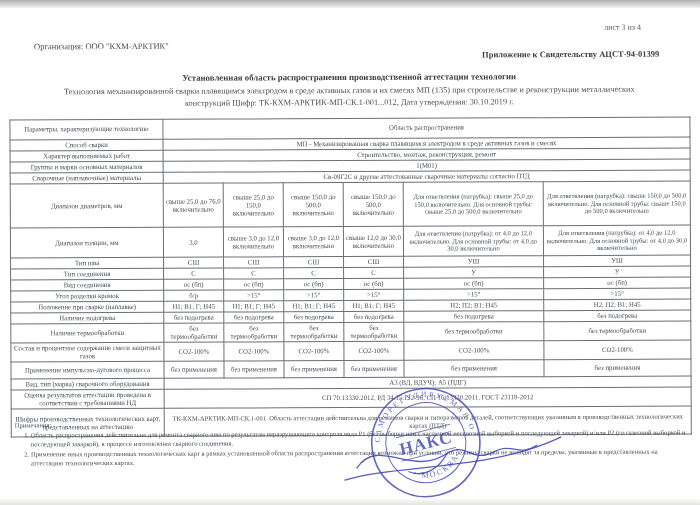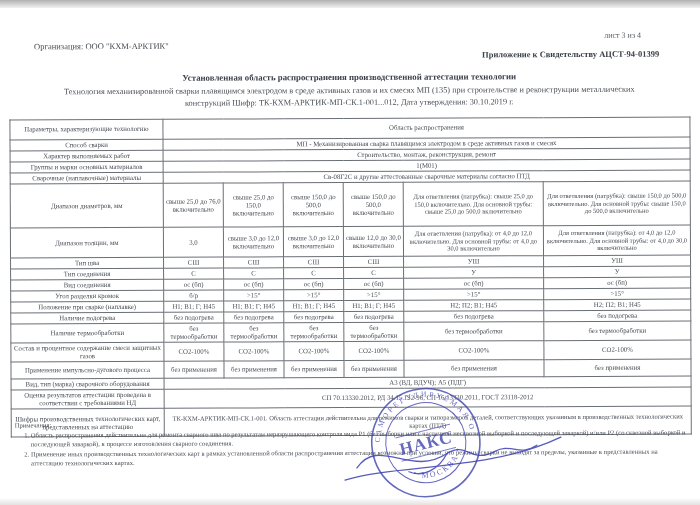--- a/index.html
+++ b/index.html
@@ -18,21 +18,21 @@
   .scan-band-bottom{
     position:absolute;left:0;bottom:0;width:700px;height:7px;
     background:linear-gradient(0deg,#e3e2e0,#ffffff);
   }
   .sheet{
     position:absolute;left:0;top:0;width:700px;height:505px;
     transform:rotate(-0.25deg);
   }
   .pageno{
     position:absolute;top:24px;right:58px;
-    font-size:8px;color:#565b63;margin-top:8px;
+    font-size:8px;color:#565b63;
   }
   .org-block{position:absolute;left:35px;top:38px;font-size:8.5px;line-height:15px;}
   .appendix{
     position:absolute;top:50px;right:40px;
     font-size:8.5px;font-weight:bold;color:#3a3e46;
   }
   .doc-title{
     position:absolute;left:0;top:72px;width:700px;text-align:center;
     font-size:8.8px;font-weight:bold;color:#3a3e46;
   }

